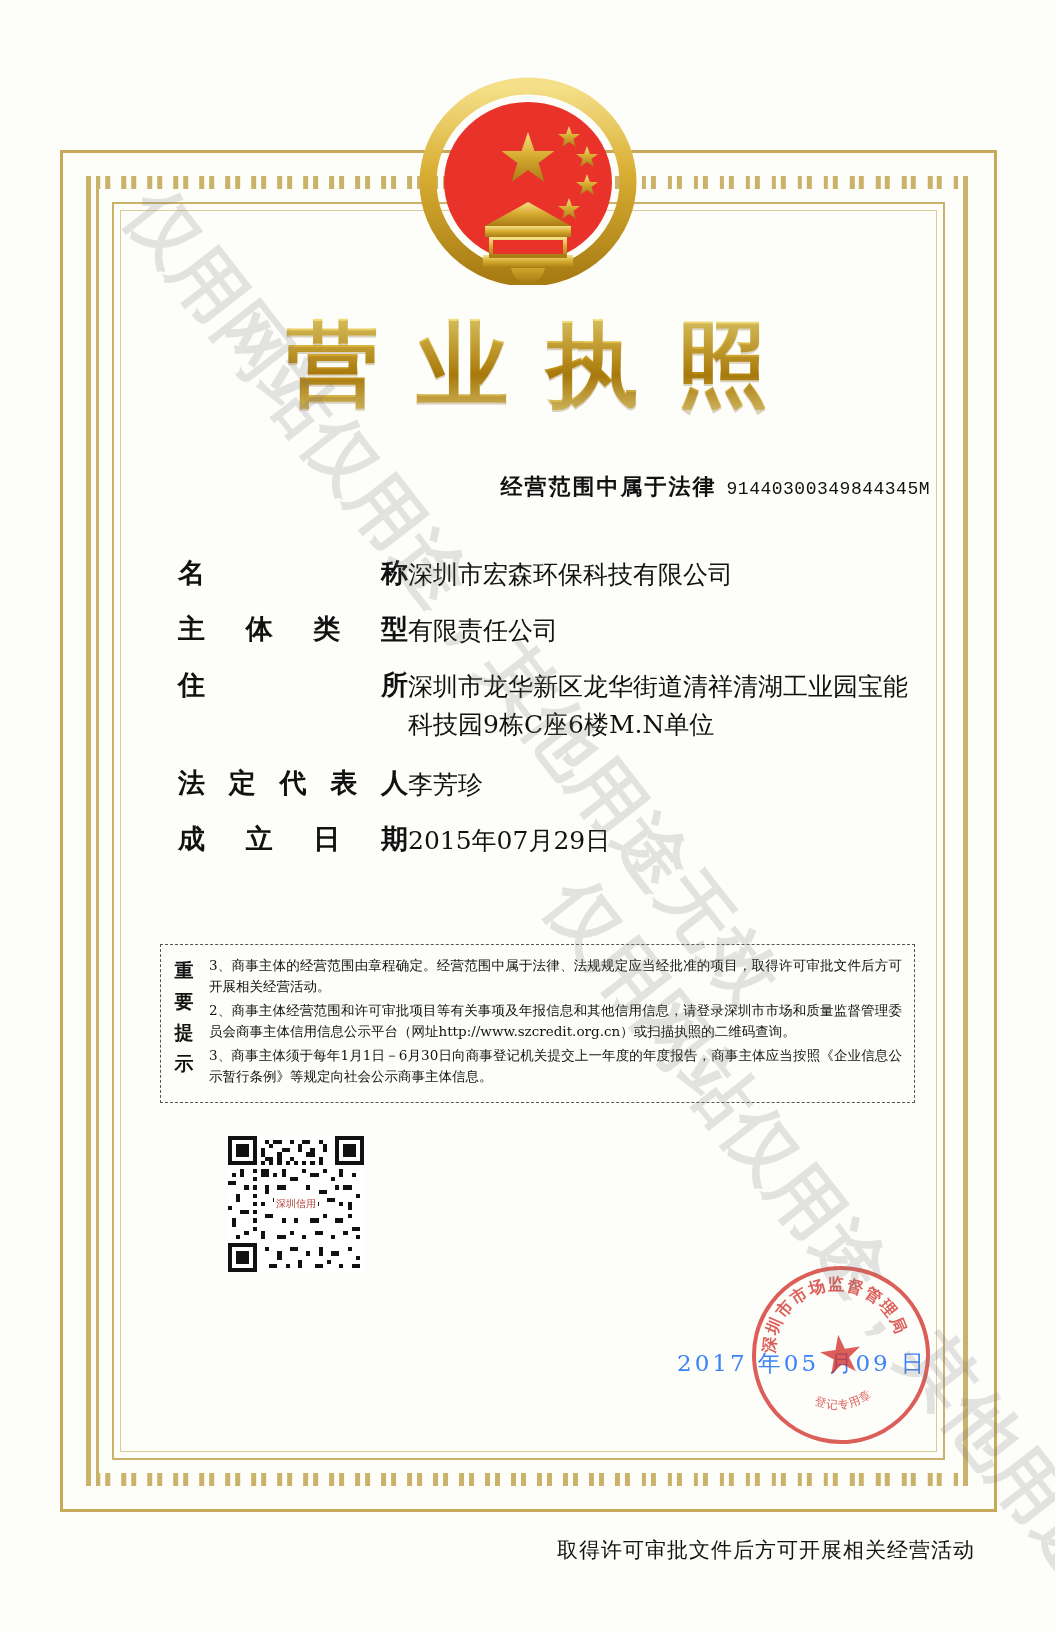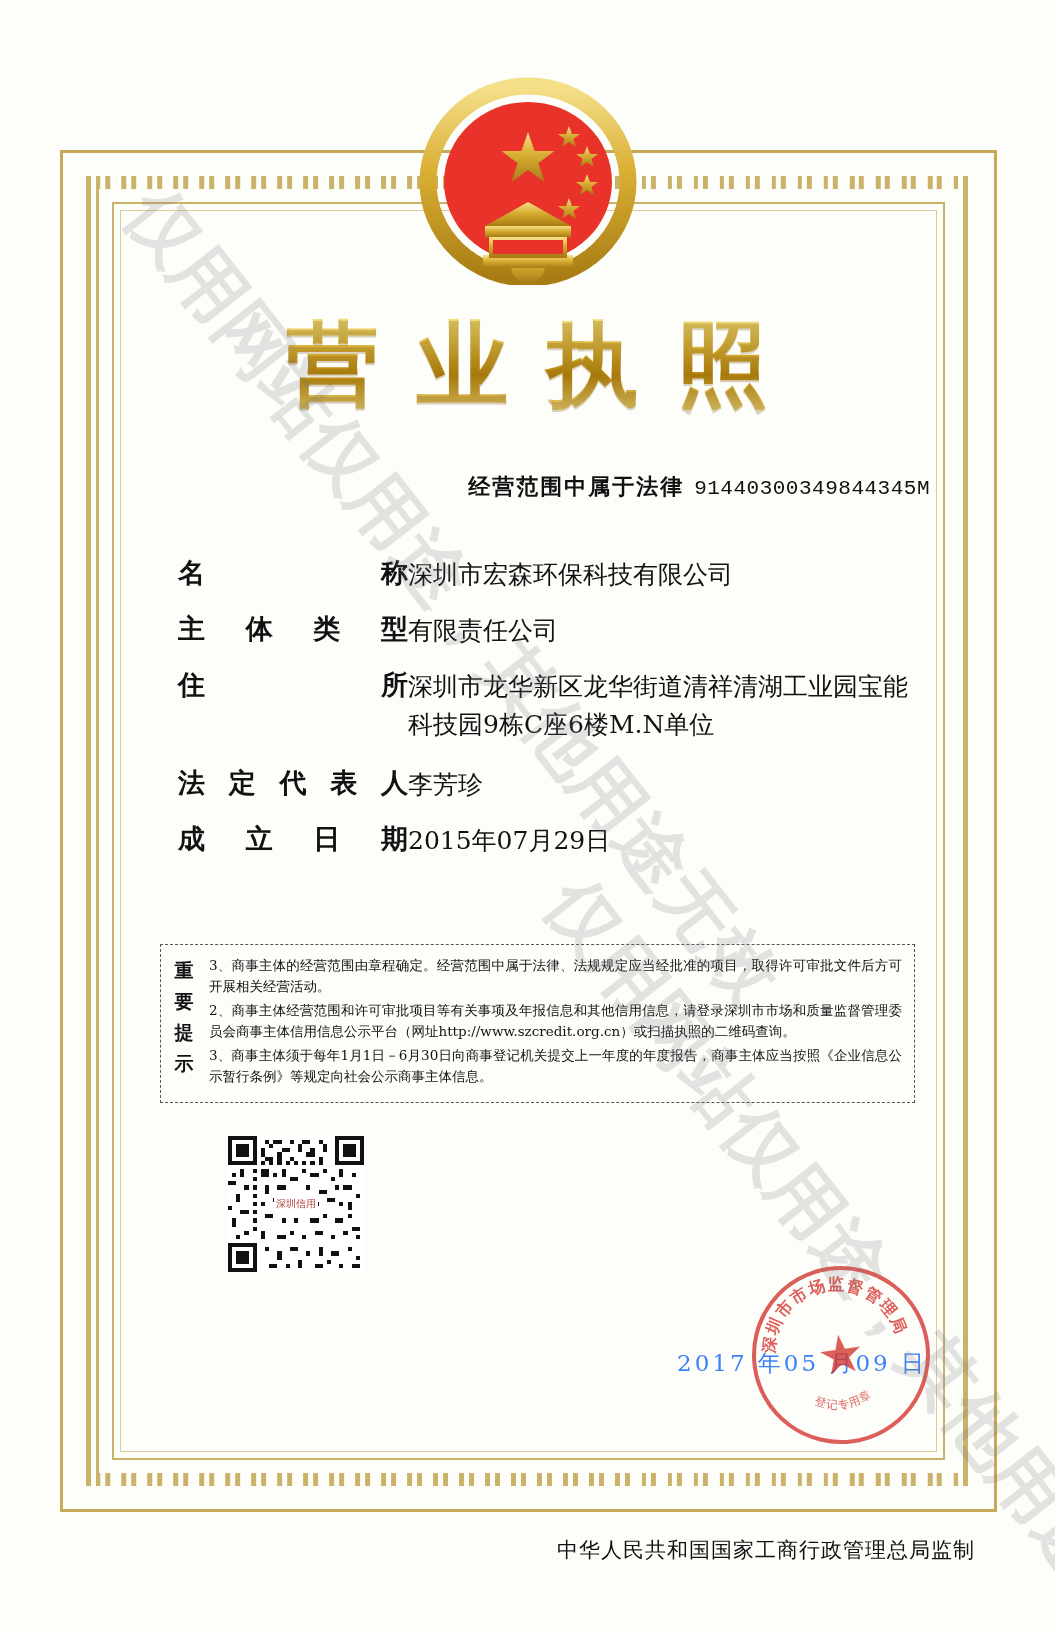--- a/index.html
+++ b/index.html
@@ -106,21 +106,21 @@
   }
   .credit-label {
     font-family: "DejaVu Serif", serif;
     font-size: 22px;
     font-weight: bold;
     letter-spacing: 2px;
     color: #111;
   }
   .credit-value {
     font-family: "Liberation Mono", monospace;
-    font-size: 21px;
+    font-size: 18px;
     letter-spacing: 0.5px;
     color: #111;
   }
 
   
   .fields {
     position: absolute;
     left: 178px;
     top: 556px;
     right: 130px;
@@ -525,20 +525,20 @@
       </defs>
       <text font-family="DejaVu Serif, serif" font-size="17" font-weight="bold" fill="#d4322c" letter-spacing="2">
         <textPath href="#arcTop" startOffset="50%" text-anchor="middle">深圳市市场监督管理局</textPath>
       </text>
       <text font-family="DejaVu Serif, serif" font-size="12" fill="#d4322c" letter-spacing="1">
         <textPath href="#arcBottom" startOffset="50%" text-anchor="middle">登记专用章</textPath>
       </text>
     </svg>
   </div>
 
-  <div class="footer">中华人民共和国国家工商行政管理总局监制</div>
+  <div class="footer">取得许可审批文件后方可开展相关经营活动</div>
 
   <div class="watermark">
     <div class="wm-text wm1">仅用网站仅用途，其他用途无效</div>
     <div class="wm-text wm2">仅用网站仅用途，其他用途无效</div>
   </div>
 
 </div>
 
 </body></html>

